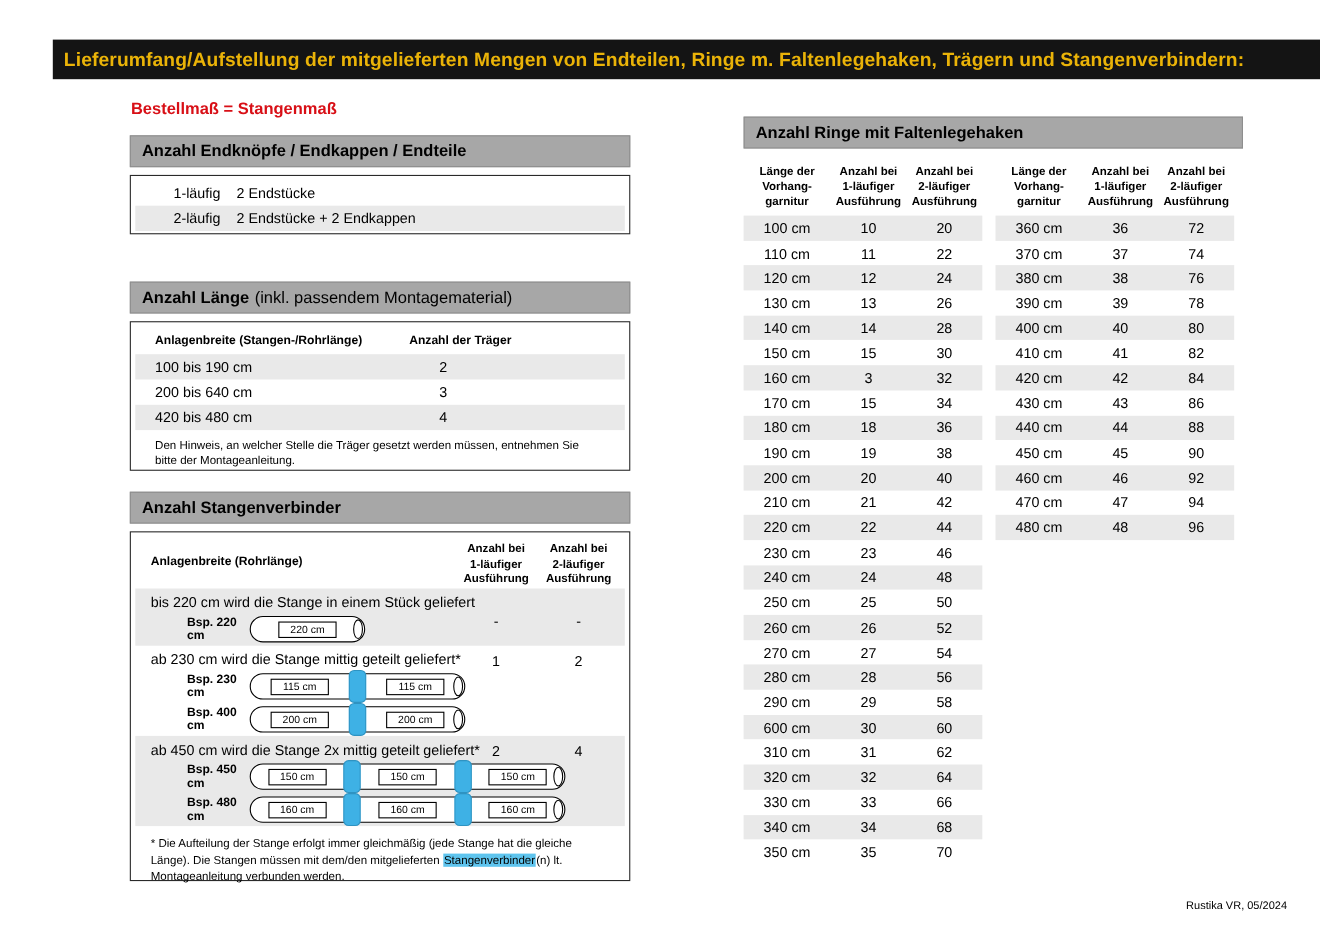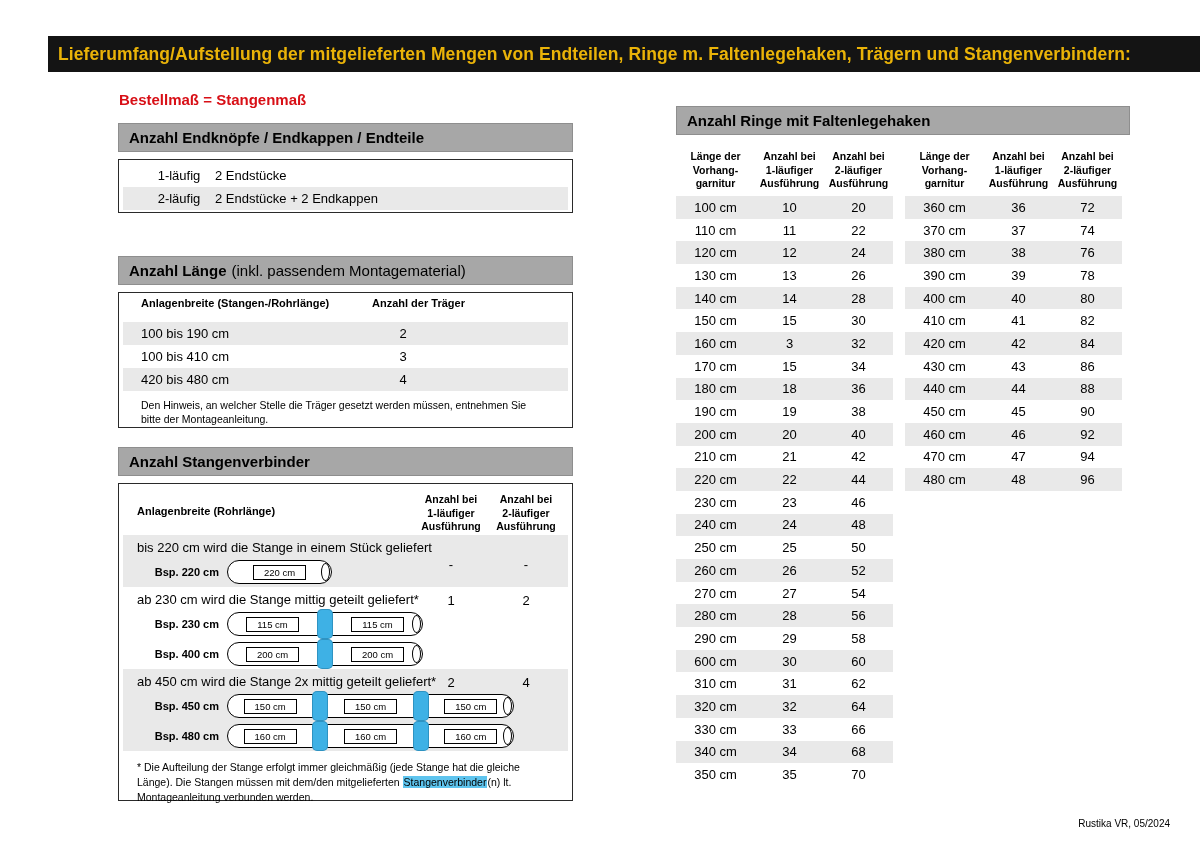--- a/index.html
+++ b/index.html
@@ -28,40 +28,40 @@
   .box-verbinder{ left:118px; top:483px; width:455px; height:318px; }
 
   .shaded { background:#e9e9e9; }
   .pre { white-space:pre-line; }
 
   
   .simple-row { display:flex; align-items:center; height:23px; font-size:13px; }
   .sr-label { margin-left:20px; width:72px; flex:0 0 auto;text-align:center; }
 
   
-  .tg-head { position:relative; height:25px; display:flex; font-weight:bold; font-size:11px; }
+  .tg-head { position:relative; height:25px; display:flex; align-items:center; font-weight:bold; font-size:11px; }
   .tg-head-left { margin-left:18px; }
   .tg-head-right { position:absolute; left:249px; }
   .tg-row { position:relative; display:flex; align-items:center; height:23px; font-size:13px; }
   .tg-range { margin-left:18px; }
   .tg-count { position:absolute; left:240px; width:80px; text-align:center; }
   .tg-note { margin:7px 40px 0 18px; font-size:10.5px; line-height:1.35; }
 
   
   .vb-head { position:relative; height:47px; }
   .vb-head-left { position:absolute; left:14px; top:17px; font-weight:bold; font-size:11px; }
   .vb-col { position:absolute; top:5px; width:90px; text-align:center; font-weight:bold; font-size:10.5px; line-height:1.3; }
   .vb-c1 { left:283px; } .vb-c2 { left:358px; }
   .vb-section { position:relative; padding-top:4px; }
   .vb-desc { margin-left:14px; font-size:13px; height:18px; line-height:18px; }
   .vb-count { position:absolute; top:6px; left:283px; width:90px; text-align:center; font-size:13px; }
   .vb-count.pos2 { left:358px; }
   .vb-section.mid-counts .vb-count { top:22px; }
   .vb-example { display:flex; align-items:center; height:30px; }
-  .vb-bsp { width:96px; flex:0 0 auto; text-align:right; font-weight:bold; font-size:11px; }
+  .vb-bsp { width:96px; flex:0 0 auto; text-align:left; font-weight:bold; font-size:11px;padding-left:47px; }
   .vb-footnote { margin:9px 12px 0 14px; font-size:10.5px; line-height:1.45; }
   .hl { background:#5ec4ee; padding:0 1px; }
 
   
   .rod { position:relative; margin-left:8px; height:24px; background:#fff;
     border:1.5px solid #000; border-radius:12px; display:flex; align-items:center; }
   .rod-seg { flex:1 1 0; display:flex; justify-content:center; align-items:center; }
   .seg-label { background:#fff; border:1px solid #000; font-size:9.5px; padding:1px 10px; white-space:nowrap; }
   .rod-conn { flex:0 0 auto; width:16px; height:30px; background:#3eb1e5; border-radius:5px;
     z-index:2; box-shadow:inset 0 0 0 1px rgba(0,60,90,.25); }
@@ -112,21 +112,21 @@
   <div class="box box-traeger">
     <div class="tg-head">
       <span class="tg-head-left">Anlagenbreite (Stangen-/Rohrlänge)</span>
       <span class="tg-head-right">Anzahl der Träger</span>
     </div>
     <div class="tg-row shaded">
       <span class="tg-range">100 bis 190 cm</span>
       <span class="tg-count">2</span>
     </div>
     <div class="tg-row">
-      <span class="tg-range">100 bis 410 cm</span>
+      <span class="tg-range">200 bis 640 cm</span>
       <span class="tg-count">3</span>
     </div>
     <div class="tg-row shaded">
       <span class="tg-range">420 bis 480 cm</span>
       <span class="tg-count">4</span>
     </div>
     <div class="tg-note">Den Hinweis, an welcher Stelle die Träger gesetzt werden müssen, entnehmen Sie bitte der Montageanleitung.</div>
   </div>
 
   <div class="bar bar-verbinder">

